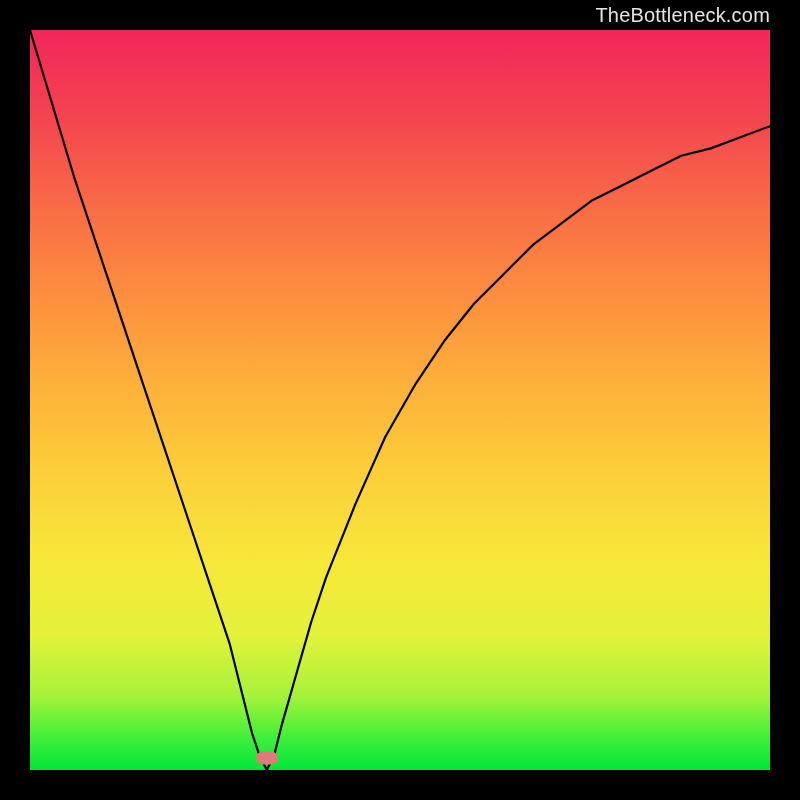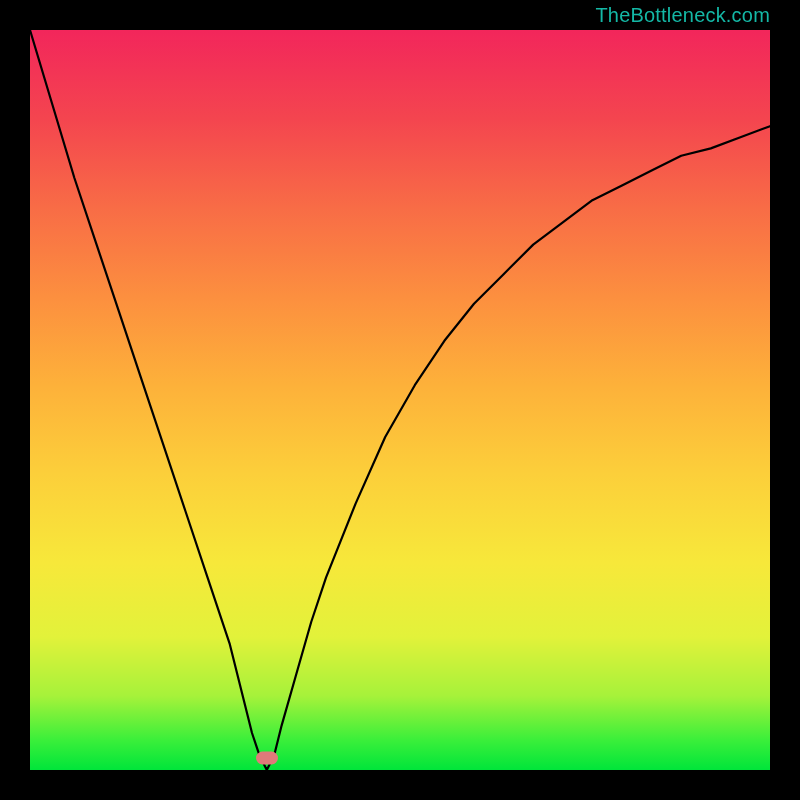--- a/index.html
+++ b/index.html
@@ -44,21 +44,21 @@
     left: 0;
     top: 0;
     width: 740px;
     height: 740px;
     overflow: visible;
   }
   .watermark {
     position: absolute;
     top: 4px;
     right: 30px;
-    color: #14b8a6;
+    color: #e5e5e5;
     font-size: 20px;
     font-weight: 500;
     letter-spacing: 0.2px;
     margin-left: 40px;
   }
   .marker {
     position: absolute;
     width: 22px;
     height: 13px;
     background: #e07a7a;

